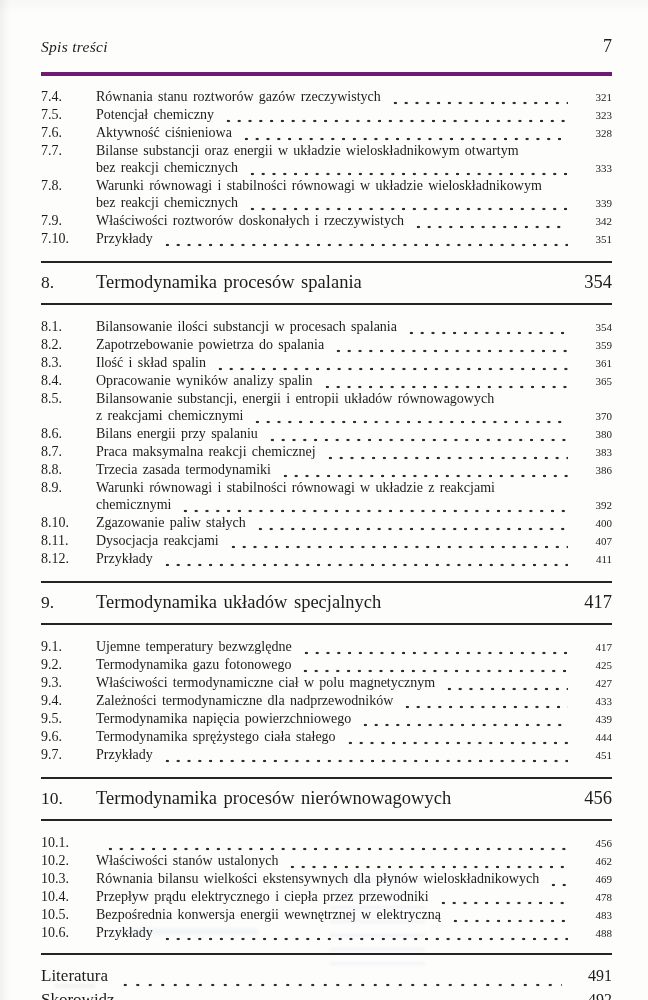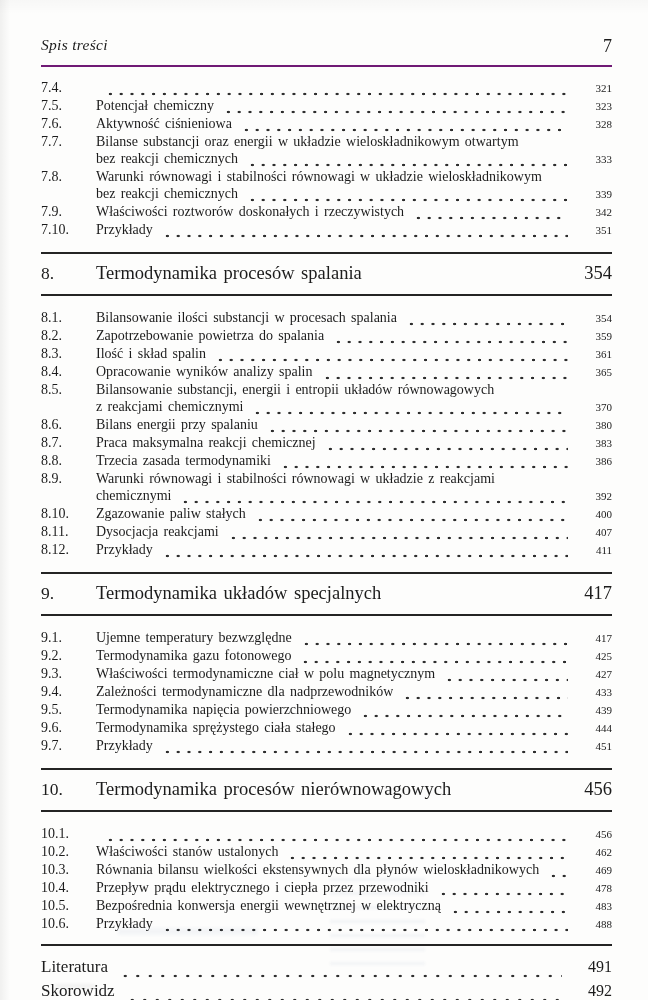--- a/index.html
+++ b/index.html
@@ -18,22 +18,22 @@
     content: "";
     position: absolute; inset: 0;
     background:
       linear-gradient(to right, rgba(0,0,0,0.05), rgba(0,0,0,0) 10px),
       linear-gradient(to bottom, rgba(0,0,0,0.025), rgba(0,0,0,0) 14px);
     pointer-events: none;
   }
   .content { position: absolute; left: 41px; top: 36px; width: 571px; }
 
   .running-header {
-    display: flex; justify-content: space-between; align-items: flex-start;
-    border-bottom: 2px solid #701a75; padding-bottom: 8px;
+    display: flex; justify-content: space-between; align-items: center;
+    border-bottom: 4px solid #701a75; padding-bottom: 15px;
   }
   .rh-title { font-style: italic; font-size: 15.5px; letter-spacing: 0.3px; }
   .rh-page { font-size: 18px; }
 
   .toc-body > .group:first-child { margin-top: 12px; }
 
   .row {
     display: flex; align-items: baseline;
     font-size: 14px; line-height: 17px; word-spacing: 1.8px;
     white-space: nowrap;
@@ -90,20 +90,21 @@
 
     <div class="running-header">
       <span class="rh-title">Spis treści</span>
       <span class="rh-page">7</span>
     </div>
 
     <div id="toc-groups" class="toc-body">
         <div class="group">
           <div class="row">
             <span class="num">7.4.</span>
+            <span class="t">Równania stanu roztworów gazów rzeczywistych</span>
             <span class="leader"></span>
             <span class="pg">321</span>
           </div>
           <div class="row">
             <span class="num">7.5.</span>
             <span class="t">Potencjał chemiczny</span>
             <span class="leader"></span>
             <span class="pg">323</span>
           </div>
           <div class="row">

